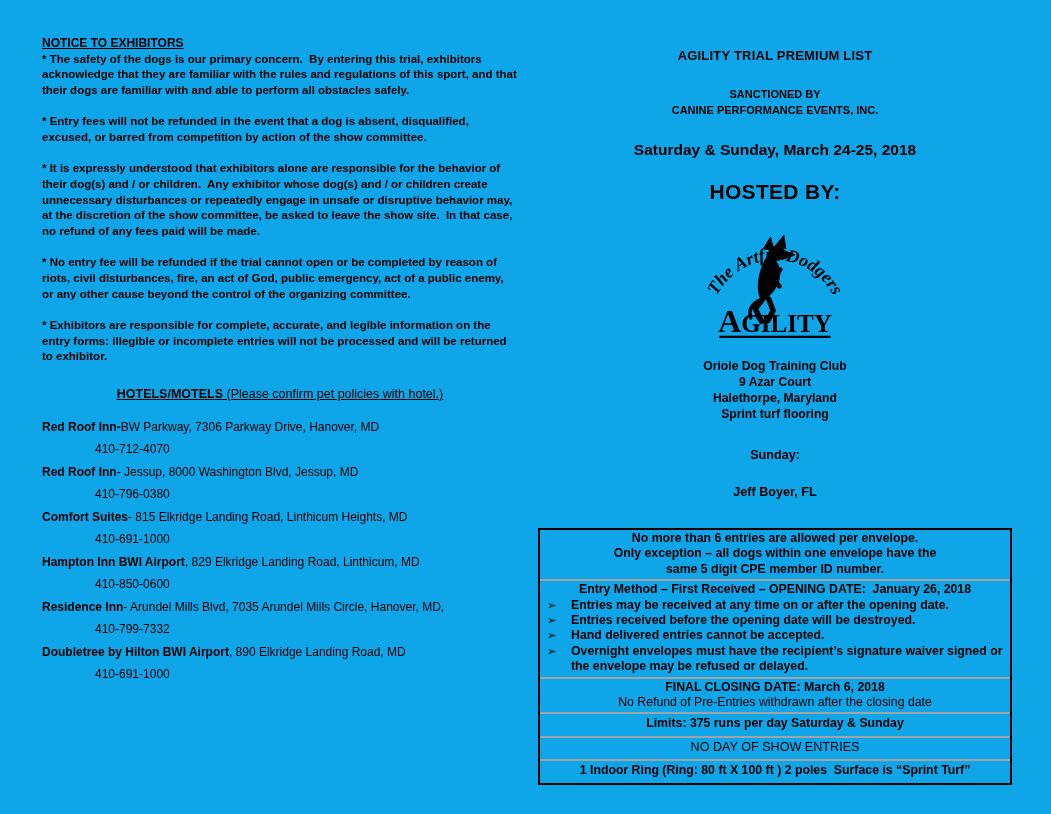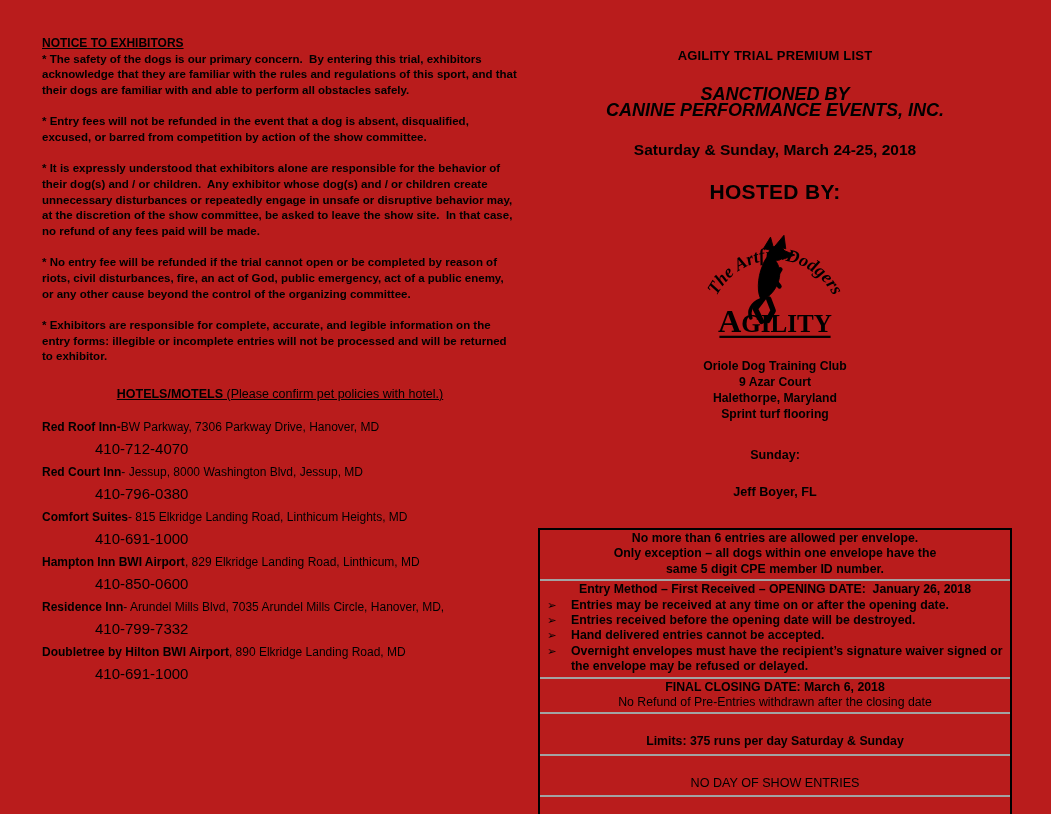--- a/index.html
+++ b/index.html
@@ -2,65 +2,65 @@
 <html><head>
 <meta charset="utf-8">
 <style>
   * { margin: 0; padding: 0; box-sizing: border-box; }
   html, body { background: #fff; }
   body {
     width: 1051px; height: 814px;
     font-family: "Liberation Sans", sans-serif;
     color: #000;
   }
-  .page { position: relative; width: 1051px; height: 814px; background: #b91c1c; overflow: hidden; }
+  .page { position: relative; width: 1051px; height: 814px; background: #0ea5e9; overflow: hidden; }
   .pre { white-space: pre-wrap; }
 
   
   .left-col {
     position: absolute; left: 42px; top: 36px; width: 476px;
     font-size: 11.5px; font-weight: bold; line-height: 15.7px;
   }
   .notice-heading { text-decoration: underline; font-size: 12px; }
   .para { margin-top: 0; margin-bottom: 15.5px; }
   .notice-heading + .para { margin-top: 0; }
   .hotels-heading { text-align: center; margin-top: 22px; margin-bottom: 16px; font-size: 12.5px; }
   .hh { text-decoration: underline; }
   .hh-rest { font-weight: normal; }
   .hotel-line { font-weight: normal; font-size: 12px; line-height: 16px; margin-bottom: 6.5px; }
   .hname { font-weight: bold; margin-top: 24px; }
-  .hotel-phone { font-weight: normal; font-size: 15px; line-height: 16px; padding-left: 53px; margin-bottom: 6.5px; }
+  .hotel-phone { font-weight: normal; font-size: 12px; line-height: 16px; padding-left: 53px; margin-bottom: 6.5px; }
 
   
   .right-col {
     position: absolute; left: 538px; top: 48px; width: 474px;
     text-align: center; font-weight: bold;
   }
   .r-title { font-size: 13px; letter-spacing: .2px; }
-  .r-sanction { margin-top: 24px; font-size: 18px; line-height: 15.5px; font-style: italic; }
+  .r-sanction { margin-top: 24px; font-size: 11px; line-height: 15.5px; }
   .r-date { margin-top: 23px; font-size: 15.5px; }
   .r-hosted { margin-top: 21px; font-size: 21px; letter-spacing: .3px; }
   .logo-wrap { margin-top: 8px; height: 130px; display: flex; justify-content: center; }
   .venue { margin-top: 16px; font-size: 12.2px; line-height: 16px; }
   .judge-label { margin-top: 26px; font-size: 12.6px; }
   .judge-name { margin-top: 23px; font-size: 12.6px; }
 
   
   .entry-table {
     margin-top: 29px; border: 2px solid #000;
     font-size: 12.3px; font-weight: bold; line-height: 15.4px;
     text-align: center;
   }
   .trow { border-top: 2px solid #a3a3a3; padding: 1px 5px 2px 5px; }
   .trow:first-child { border-top: none; }
   .bullet { display: flex; text-align: left; }
   .bullet-glyph { flex: none; width: 26px; padding-left: 2px; font-weight: normal; font-size: 11.5px; }
   .bullet-text { flex: 1; }
   .reg { font-weight: normal; }
-  .row-pad { padding-top: 20px; padding-bottom: 4px; }
+  .row-pad { padding-top: 2px; padding-bottom: 4px; }
   .r6 { font-size: 12.6px; }
 </style>
 </head>
 <body>
 
 <div class="page">
 
   <div class="left-col">
     <div class="notice-heading pre">NOTICE TO EXHIBITORS</div>
     <p class="para pre">* The safety of the dogs is our primary concern.  By entering this trial, exhibitors acknowledge that they are familiar with the rules and regulations of this sport, and that their dogs are familiar with and able to perform all obstacles safely.</p>
@@ -71,21 +71,21 @@
 
     <div class="hotels-heading">
       <span class="hh"><span class="hh-bold">HOTELS/MOTELS</span><span class="hh-rest pre"> (Please confirm pet policies with hotel.)</span></span>
     </div>
 
     <div class="hotel">
       <div class="hotel-line pre"><span class="hname">Red Roof Inn-</span><span>BW Parkway, 7306 Parkway Drive, Hanover, MD</span></div>
       <div class="hotel-phone pre">410-712-4070</div>
     </div>
     <div class="hotel">
-      <div class="hotel-line pre"><span class="hname">Red Court Inn</span><span>- Jessup, 8000 Washington Blvd, Jessup, MD</span></div>
+      <div class="hotel-line pre"><span class="hname">Red Roof Inn</span><span>- Jessup, 8000 Washington Blvd, Jessup, MD</span></div>
       <div class="hotel-phone pre">410-796-0380</div>
     </div>
     <div class="hotel">
       <div class="hotel-line pre"><span class="hname">Comfort Suites</span><span>- 815 Elkridge Landing Road, Linthicum Heights, MD</span></div>
       <div class="hotel-phone pre">410-691-1000</div>
     </div>
     <div class="hotel">
       <div class="hotel-line pre"><span class="hname">Hampton Inn BWI Airport</span><span>, 829 Elkridge Landing Road, Linthicum, MD</span></div>
       <div class="hotel-phone pre">410-850-0600</div>
     </div>

